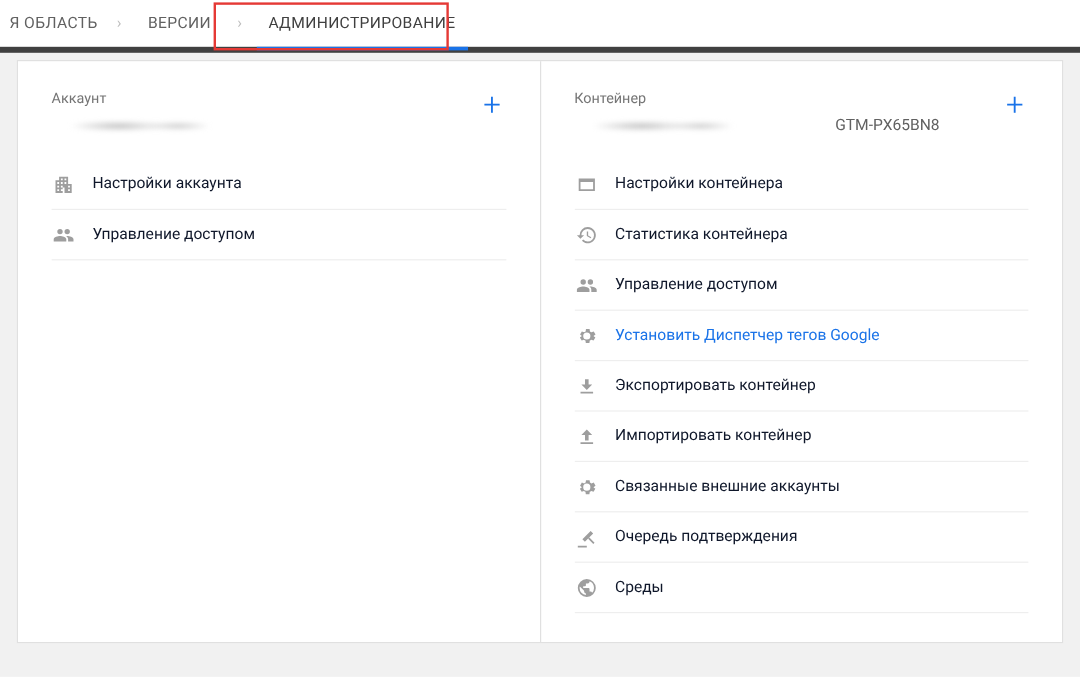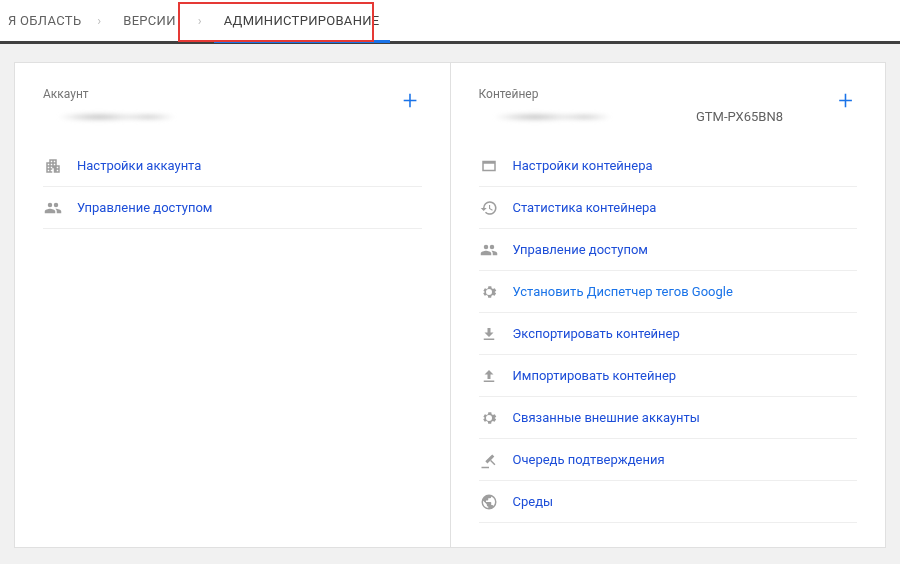--- a/index.html
+++ b/index.html
@@ -7,21 +7,21 @@
       font-family: Roboto, Arial, sans-serif;
       background: #f1f1f1;
       width: 900px;
       height: 564px;
       overflow: hidden;
       font-size: 13px;
       color: #212121;
     }
     .tabs {
       background: #fff;
-      border-bottom: 3px solid #404040;
+      border-bottom: 5px solid #404040;
       height: 44px;
       display: flex;
       align-items: center;
       padding-left: 0;
     }
     .tab {
       padding: 0 18px;
       height: 44px;
       display: flex;
       align-items: center;
@@ -55,21 +55,21 @@
       width: 196px;
       height: 40px;
       border: 2px solid #e53935;
       pointer-events: none;
     }
     .chev {
       color: #bdbdbd;
       margin: 0 4px;
     }
     .main {
-      margin: 18px 14px 0 14px;
+      margin: 6px 14px 0 14px;
       background: #fff;
       border: 1px solid #e0e0e0;
       display: flex;
       height: 486px;
     }
     .col {
       flex: 1;
       padding: 24px 28px 8px 28px;
       position: relative;
     }
@@ -126,21 +126,21 @@
       width: 20px;
       height: 20px;
       display: flex;
       align-items: center;
       justify-content: center;
       color: #9e9e9e;
       flex-shrink: 0;
     }
     .menu-item .label {
       font-size: 13px;
-      color: #1d4ed8;
+      color: #0f172a;
     }
     .menu-item.link .label {
       color: #1a73e8;
     }
     svg { fill: currentColor; }
   </style>
 </head>
 <body>
 
 <div class="tabs">

